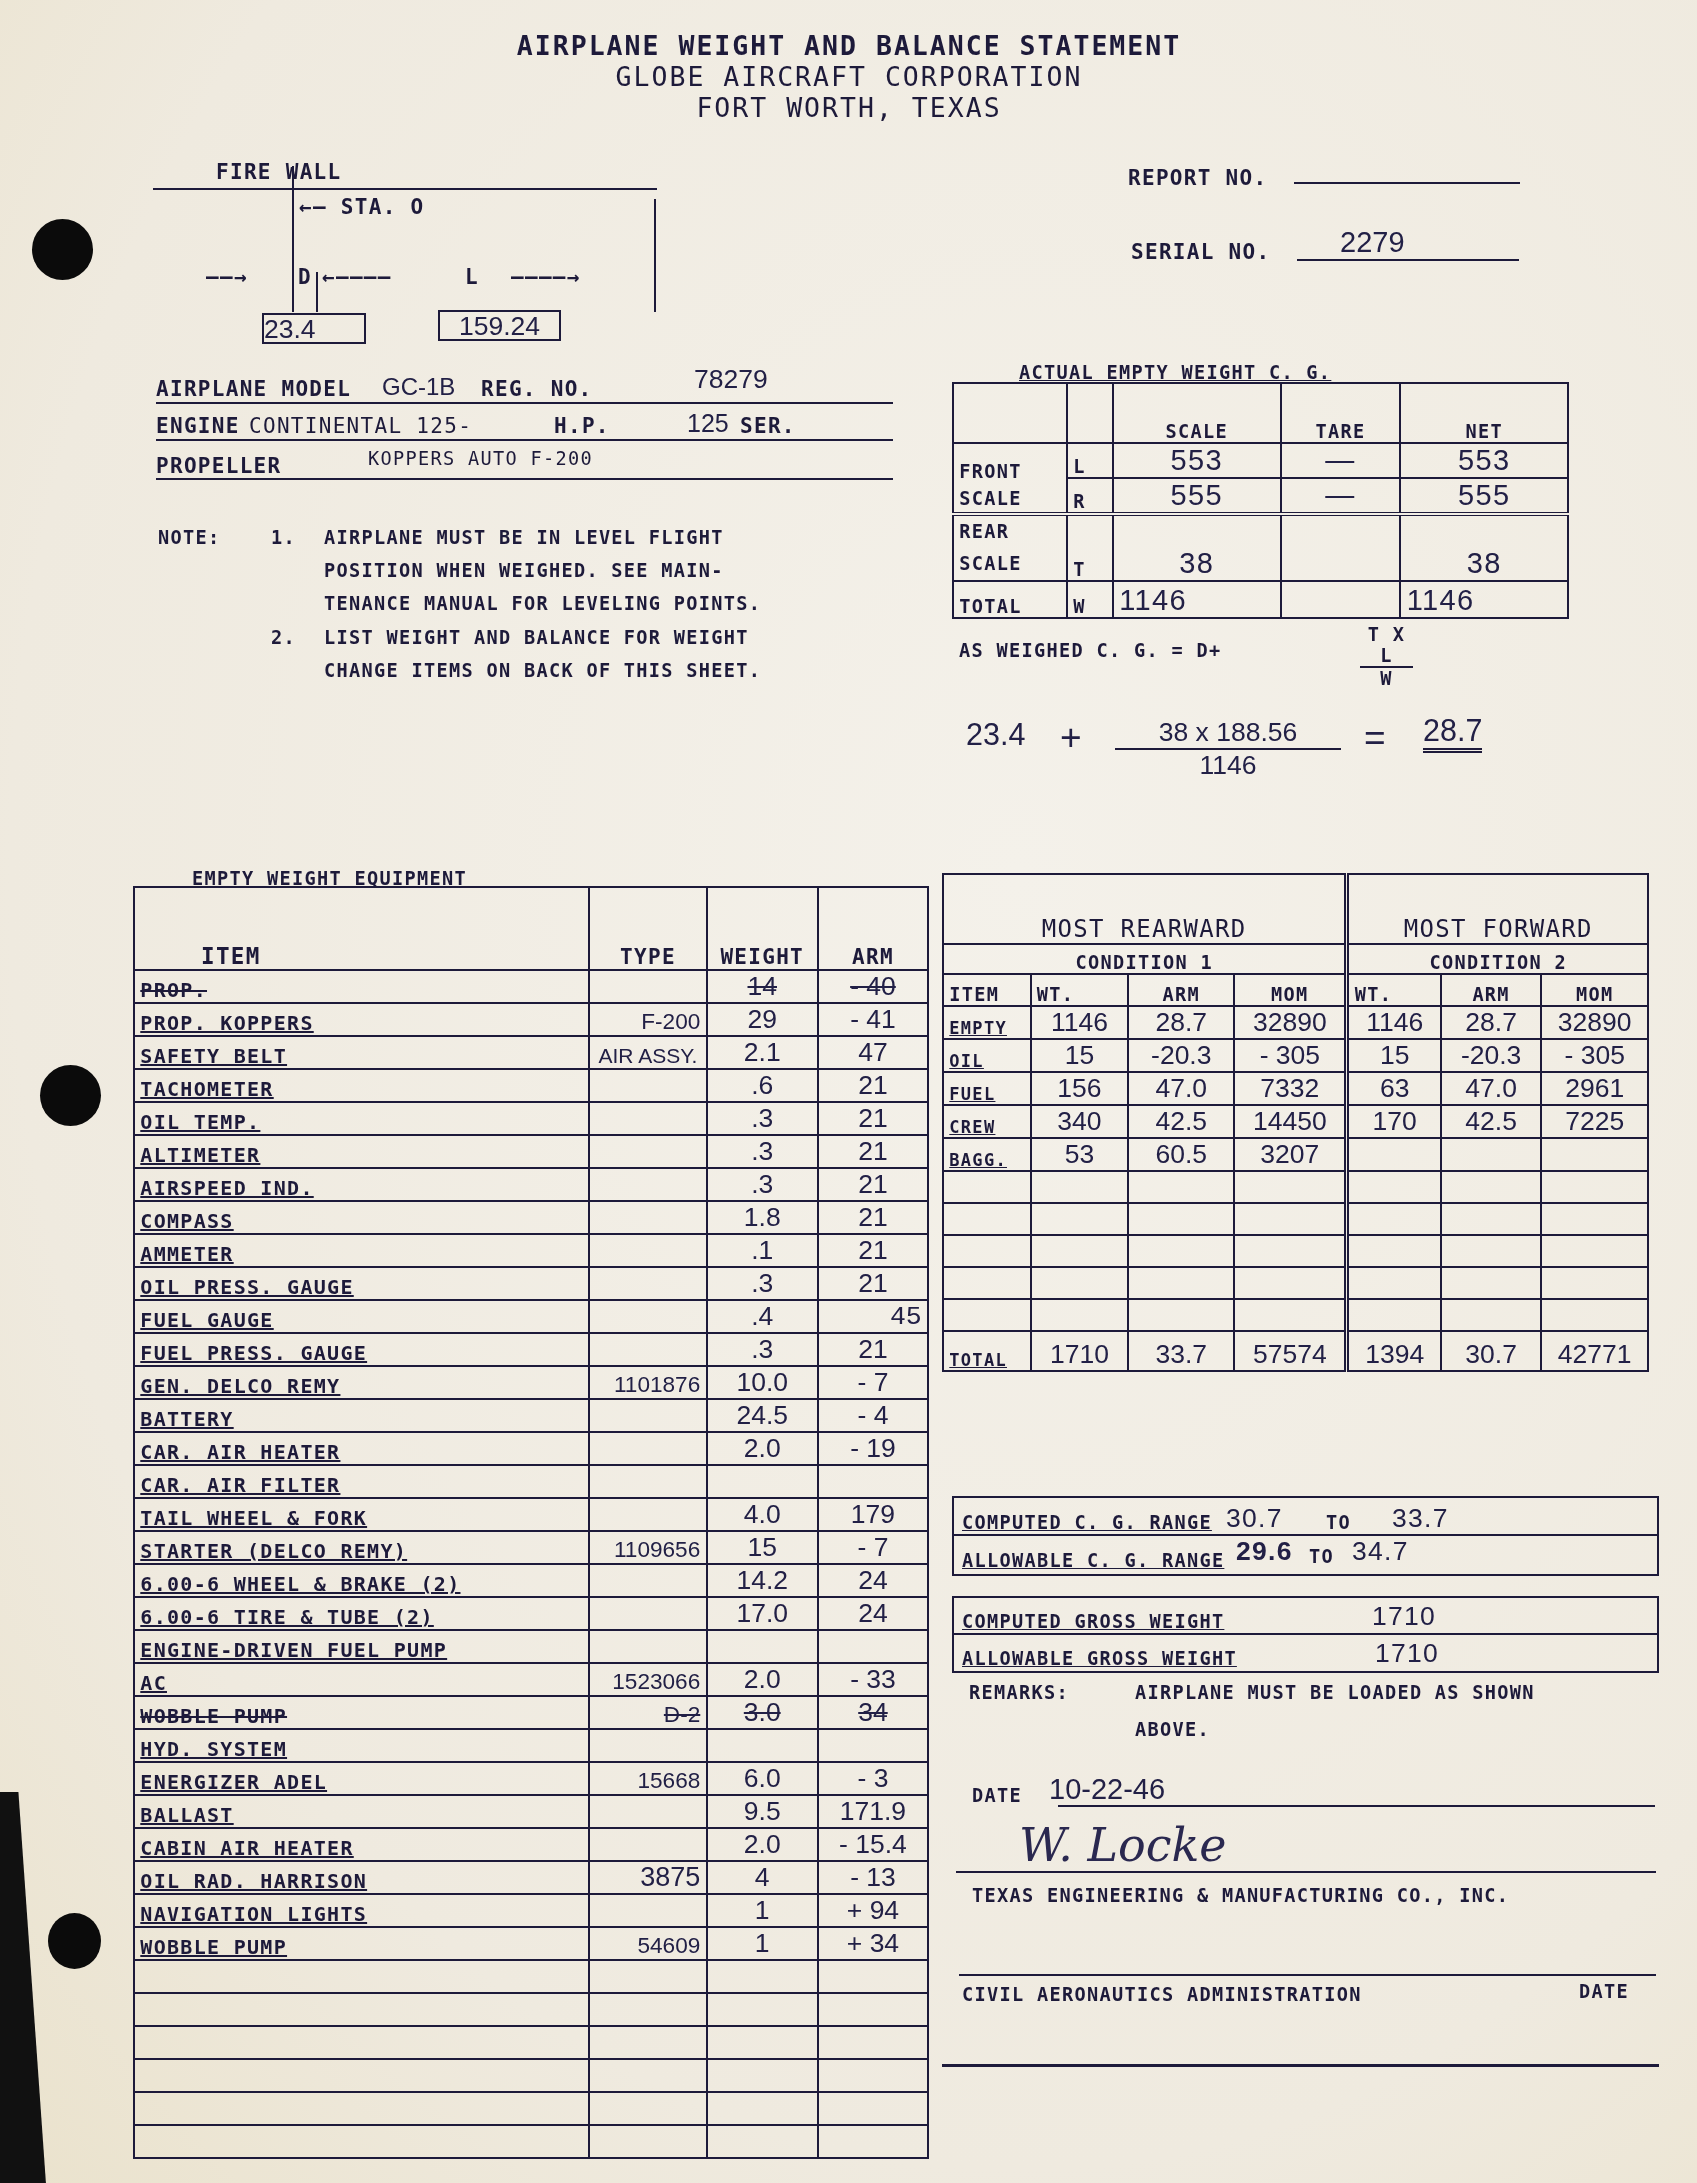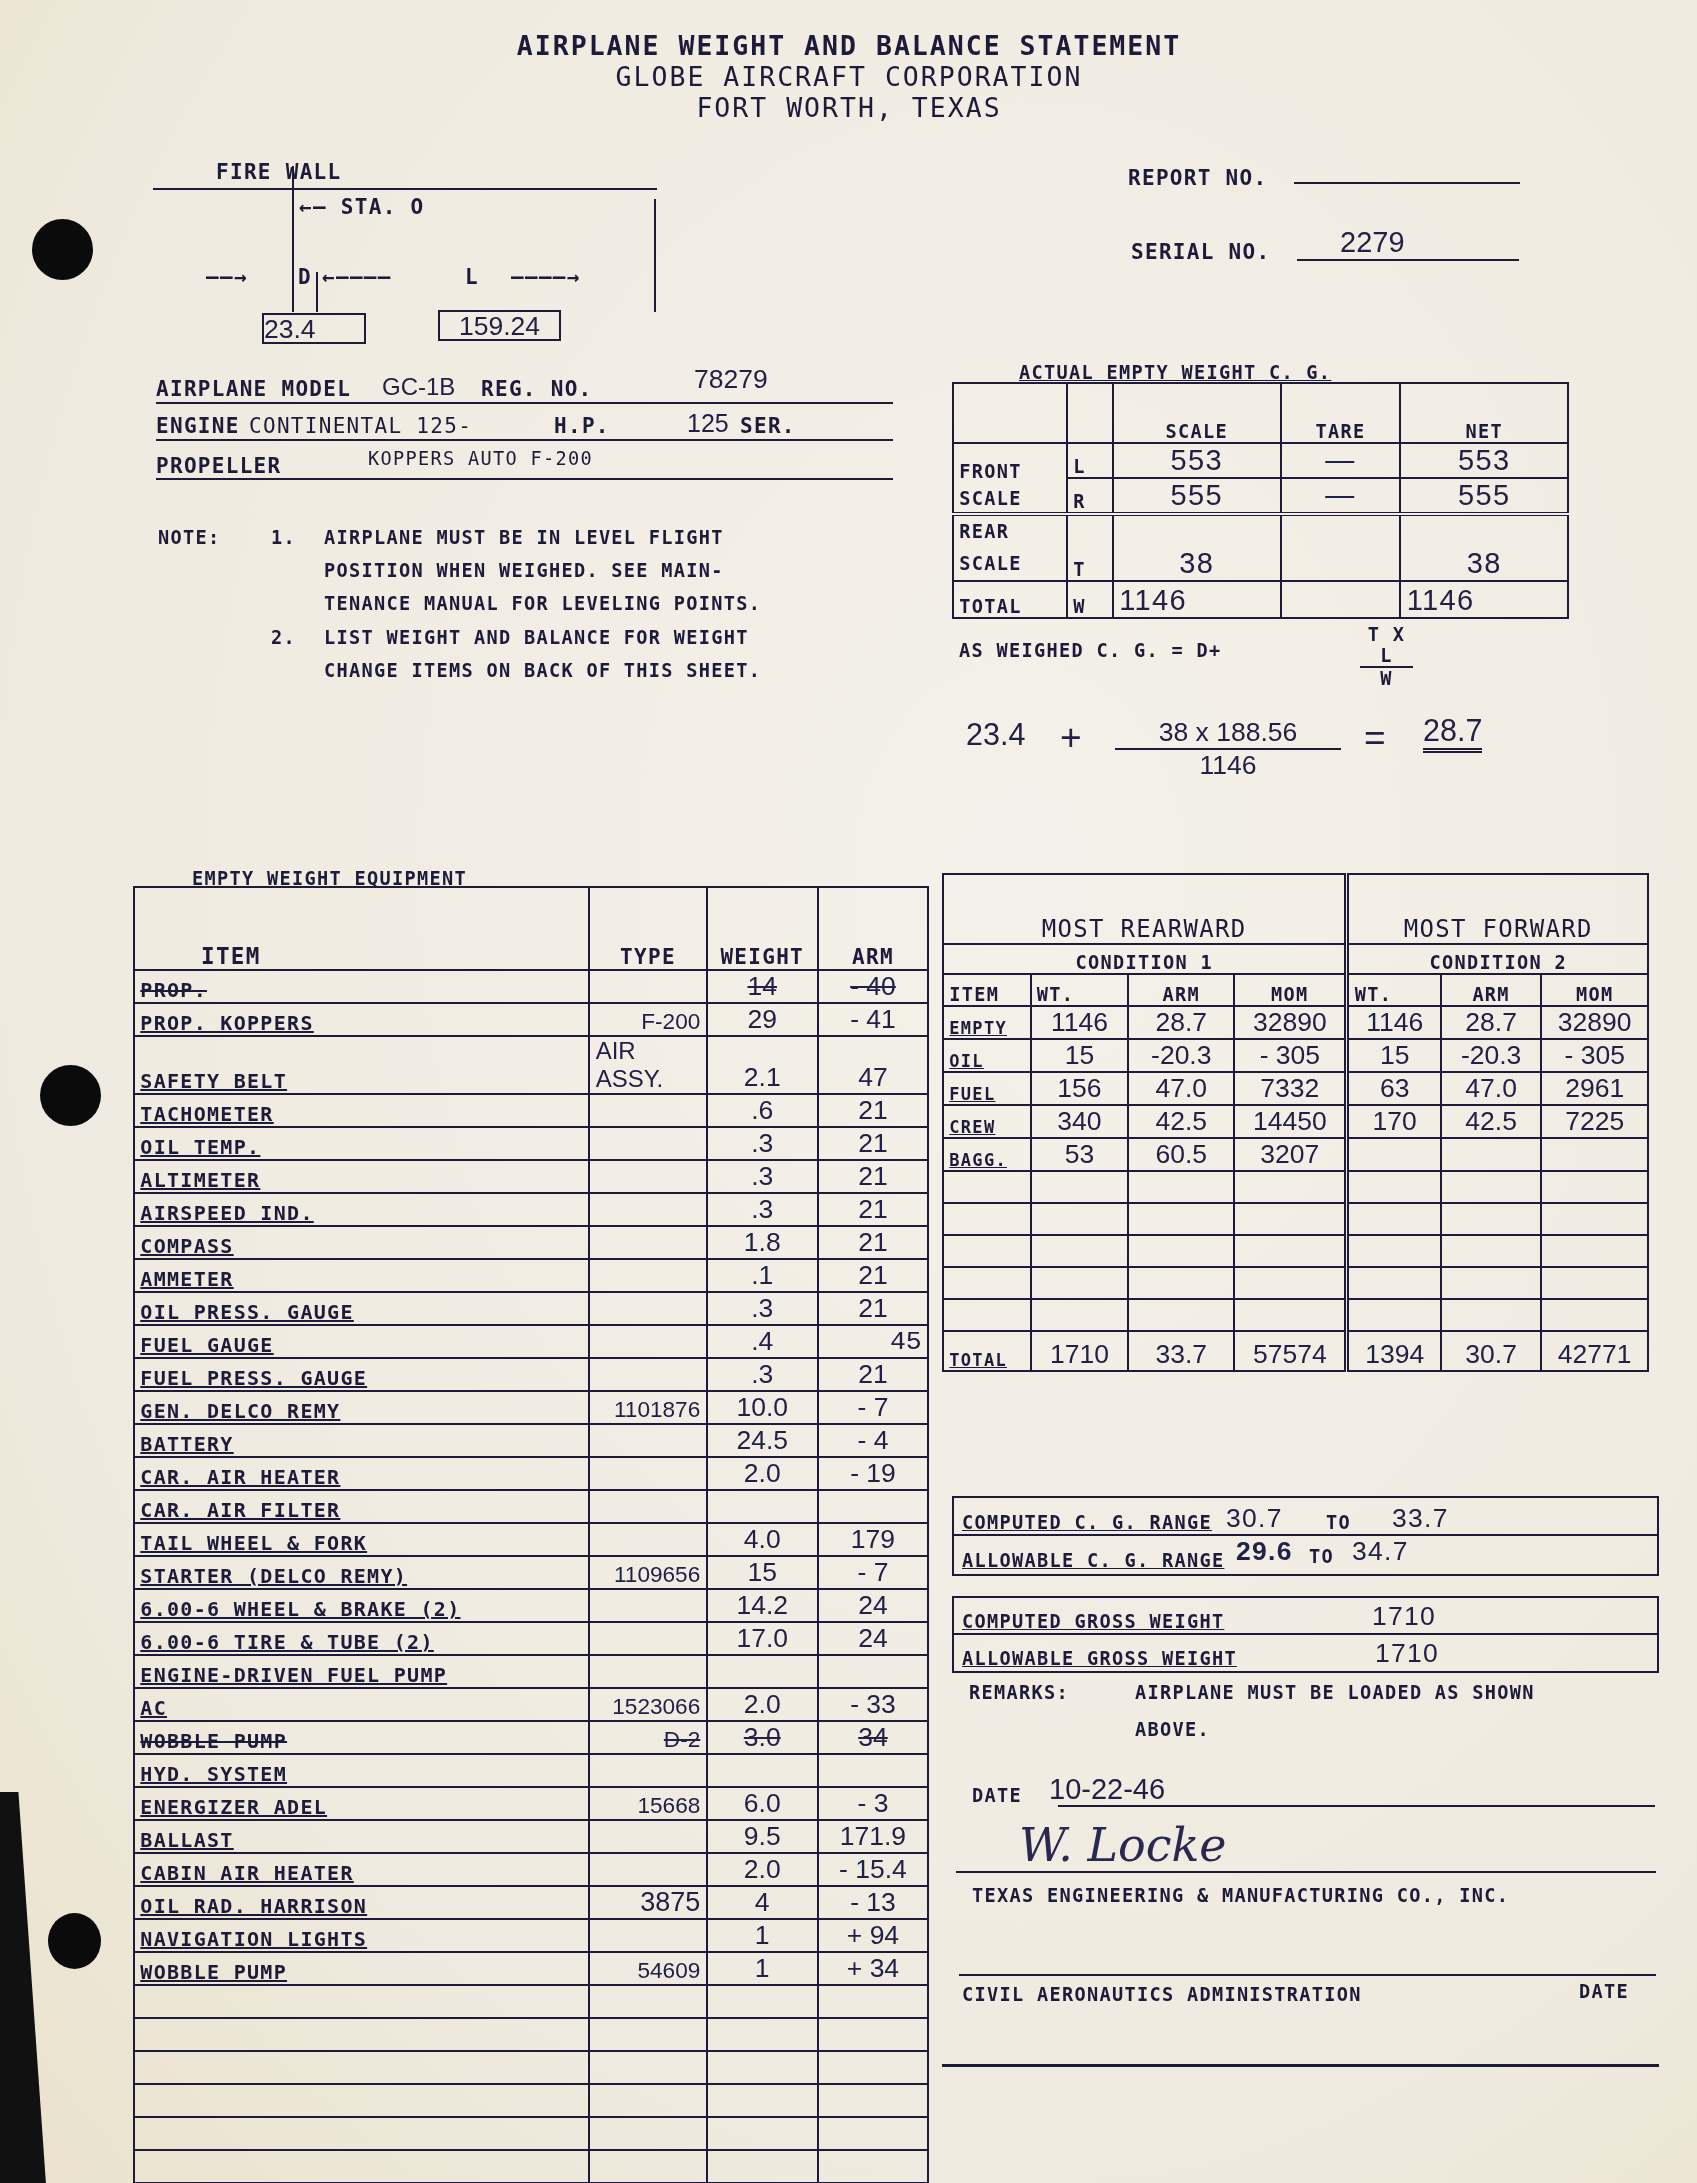--- a/index.html
+++ b/index.html
@@ -184,21 +184,21 @@
           <td class="hand" style="font-size: 26.5px; text-align: center; text-decoration: line-through;">- 40</td>
         </tr>
         <tr style="height: 33px;">
           <td class="itemcell stamp">PROP. KOPPERS</td>
           <td class="hand" style="font-size: 22.6px; text-align: right;">F-200</td>
           <td class="hand" style="font-size: 26.5px; text-align: center;">29</td>
           <td class="hand" style="font-size: 26.5px; text-align: center;">- 41</td>
         </tr>
         <tr style="height: 33px;">
           <td class="itemcell stamp">SAFETY BELT</td>
-          <td class="hand" style="font-size: 24px; text-align: left;">AIR ASSY.</td>
+          <td class="hand" style="font-size: 21px; text-align: center;">AIR ASSY.</td>
           <td class="hand" style="font-size: 26.5px; text-align: center;">2.1</td>
           <td class="hand" style="font-size: 26.5px; text-align: center;">47</td>
         </tr>
         <tr style="height: 33px;">
           <td class="itemcell stamp">TACHOMETER</td>
           <td class="hand" style="font-size: 22.6px; text-align: right;"></td>
           <td class="hand" style="font-size: 26.5px; text-align: center;">.6</td>
           <td class="hand" style="font-size: 26.5px; text-align: center;">21</td>
         </tr>
         <tr style="height: 33px;">

